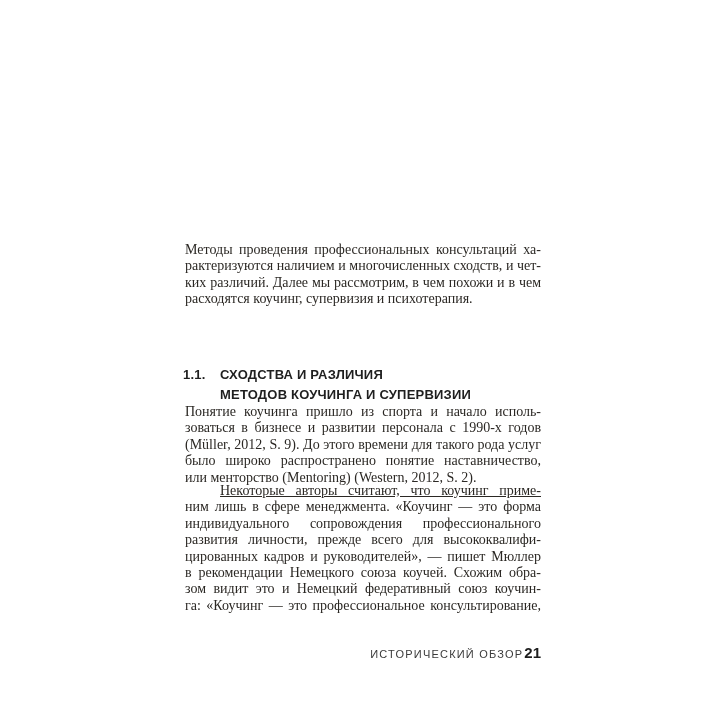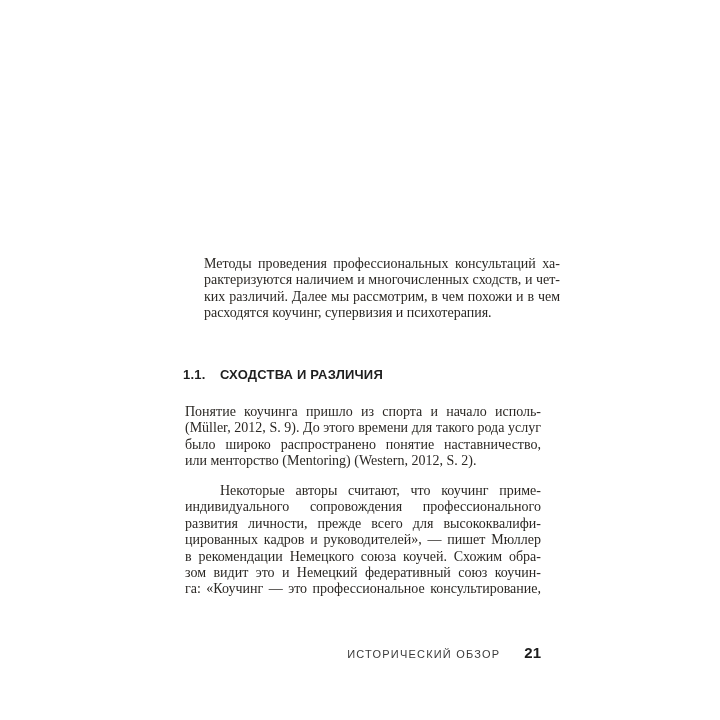--- a/index.html
+++ b/index.html
@@ -30,20 +30,21 @@
   .line {
     text-align: justify;
     text-align-last: justify;
   }
   .line.last {
     text-align: center;
     text-align-last: left;
   }
   .line.indent {
     text-indent: 35px;
+    text-decoration: underline;
   }
   .heading {
     position: absolute;
     left: 183px;
     top: 365px;
     width: 360px;
     display: grid;
     grid-template-columns: 37px auto;
     font-family: "Liberation Sans", sans-serif;
     font-weight: bold;
@@ -65,51 +66,54 @@
   .running-head {
     font-size: 11px;
     letter-spacing: 1.2px;
     color: #3a3a3a;
     font-weight: normal;
   }
   .page-num {
     font-size: 15px;
     color: #1c1c1c;
     font-weight: 600;
-    margin-left: 24px;
+    margin-left: 1px;
   }
 </style>
 </head>
 <body>
 
 <div class="page">
 
-  <div class="par" style="top:256px;margin-left:19px;">
+  <div class="par" style="top:242px;">
     <div class="line">Методы проведения профессиональных консультаций ха-</div>
     <div class="line">рактеризуются наличием и многочисленных сходств, и чет-</div>
     <div class="line">ких различий. Далее мы рассмотрим, в чем похожи и в чем</div>
     <div class="line last">расходятся коучинг, супервизия и психотерапия.</div>
   </div>
 
   <div class="heading">
     <div>1.1.</div>
     <div>
       <div>СХОДСТВА И РАЗЛИЧИЯ</div>
+      <div>МЕТОДОВ КОУЧИНГА И СУПЕРВИЗИИ</div>
     </div>
   </div>
 
   <div class="par" style="top:404px;">
     <div class="line">Понятие коучинга пришло из спорта и начало исполь-</div>
+    <div class="line">зоваться в бизнесе и развитии персонала с 1990-х годов</div>
     <div class="line">(Müller, 2012, S. 9). До этого времени для такого рода услуг</div>
     <div class="line">было широко распространено понятие наставничество,</div>
     <div class="line last">или менторство (Mentoring) (Western, 2012, S. 2).</div>
   </div>
 
   <div class="par" style="top:483px;">
     <div class="line indent">Некоторые авторы считают, что коучинг приме-</div>
+    <div class="line">ним лишь в сфере менеджмента. «Коучинг — это форма</div>
     <div class="line">индивидуального сопровождения профессионального</div>
     <div class="line">развития личности, прежде всего для высококвалифи-</div>
     <div class="line">цированных кадров и руководителей», — пишет Мюллер</div>
     <div class="line">в рекомендации Немецкого союза коучей. Схожим обра-</div>
     <div class="line">зом видит это и Немецкий федеративный союз коучин-</div>
     <div class="line">га: «Коучинг — это профессиональное консультирование,</div>
   </div>
 
   <div class="footer">
     <span class="running-head">ИСТОРИЧЕСКИЙ ОБЗОР</span><span class="page-num">21</span>

